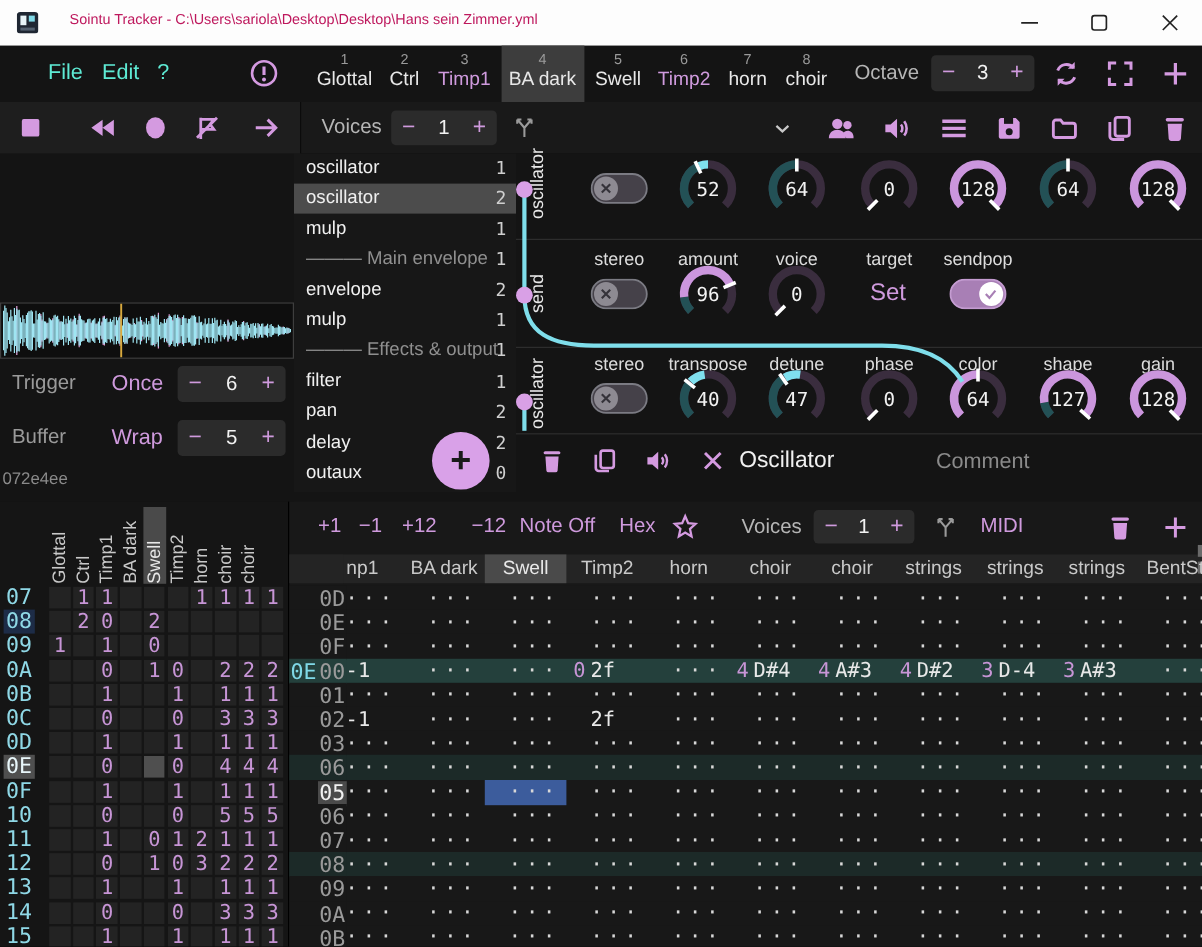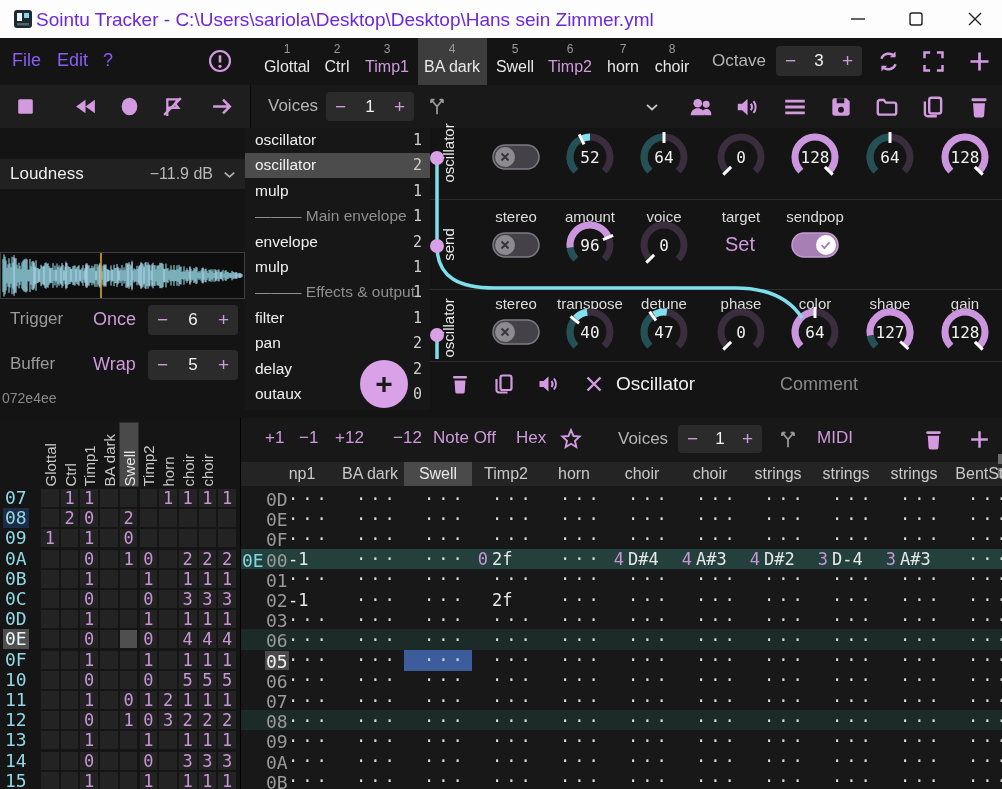--- a/index.html
+++ b/index.html
@@ -1,27 +1,27 @@
 <!DOCTYPE html>
 <html><head>
 <meta charset="utf-8">
 <style>
   html,body{margin:0;padding:0;background:#000;}
   #app{position:relative;width:1002px;height:789px;background:#141414;overflow:hidden;
        font-family:"Liberation Sans",sans-serif;-webkit-font-smoothing:antialiased;}
   .abs{position:absolute;}
   
   #titlebar{position:absolute;left:0;top:0;width:1002px;height:38px;background:#fdfdfd;border-bottom:1px solid #d8d8d8;}
-  #titlebar .title{position:absolute;left:36px;top:9px;font-size:19px;color:#6d28d9;white-space:nowrap;}
+  #titlebar .title{position:absolute;left:58px;top:9px;font-size:12px;color:#be185d;white-space:nowrap;}
   .winbtn{position:absolute;top:0;width:46px;height:38px;display:flex;align-items:center;justify-content:center;color:#222;}
   
   #toolbar1{position:absolute;left:0;top:38px;width:1002px;height:47px;background:#141414;}
   #toolbar2{position:absolute;left:0;top:85px;width:1002px;height:43px;background:#191919;border-bottom:1px solid #0b0b0b;}
   #toolbar2 .leftsec{position:absolute;left:0;top:0;width:250px;height:43px;background:#1e1e1e;border-right:1px solid #0b0b0b;}
-  .menuitem{position:absolute;top:12px;font-size:18px;color:#8b5cf6;}
+  .menuitem{position:absolute;top:12px;font-size:18px;color:#5eead4;margin-left:28px;}
   .tracktab{position:absolute;top:0;height:47px;text-align:center;}
   .tracktab .tnum{font-size:12px;color:#9a9a9a;margin-top:4px;}
   .tracktab .tname{font-size:16px;color:#e8e8e8;margin-top:2px;white-space:nowrap;}
   .tracktab.accent .tname{color:#cf9add;}
   .tracktab.selected{background:#3d3d3d;}
   .stepper{position:absolute;background:#2b2b2b;border-radius:4px;display:flex;align-items:center;justify-content:space-between;}
   .stepper .sbtn{color:#cf9add;font-size:19px;padding:0 9px;}
   .stepper .sval{color:#f2f2f2;font-size:17px;}
   .glabel{color:#b5b5b5;font-size:17px;}
   .picon{color:#d49ae0;display:inline-flex;align-items:center;justify-content:center;}
@@ -546,29 +546,20 @@
           <line x1="236" y1="19.537751522065456" x2="236" y2="25.462248477934544" stroke="#9fe5f2" stroke-width="1"></line>
           <line x1="237" y1="20.56357536911717" x2="237" y2="24.43642463088283" stroke="#9fe5f2" stroke-width="1"></line>
           <line x1="238" y1="19.951217167477395" x2="238" y2="25.048782832522605" stroke="#9fe5f2" stroke-width="1"></line>
           <line x1="239" y1="20.344322233339444" x2="239" y2="24.655677766660556" stroke="#9fe5f2" stroke-width="1"></line>
           <line x1="240" y1="20.50797294518042" x2="240" y2="24.49202705481958" stroke="#9fe5f2" stroke-width="1"></line>
           <line x1="241" y1="21.096121107388154" x2="241" y2="23.903878892611846" stroke="#9fe5f2" stroke-width="1"></line>
           <line x1="100" y1="0" x2="100" y2="45" stroke="#d8a93e" stroke-width="1.6"></line>
         </svg>
     </div>
     <div id="version">072e4ee</div>
-      <div class="srow" style="top: 31px;">
-        <div class="sl">Loudness</div>
-        <div class="sv">−11.9 dB</div>
-        <div class="chev"><span class="gicon" style="color: rgb(176, 176, 176);">
-            <svg width="19" height="19" viewBox="0 0 24 24">
-              <path d="M6,9.5 L12,15 L18,9.5" fill="none" stroke="currentColor" stroke-width="2.2"></path>
-            </svg>
-          </span></div>
-      </div>
       <div class="ctlrow" style="top: 175px;">
         <div class="cl">Trigger</div>
         <div class="cm">Once</div>
         <div class="stepper" style="position: absolute; left: 148px; top: 2px; width: 90px; height: 30px;">
           <div class="sbtn">−</div>
           <div class="sval">6</div>
           <div class="sbtn">+</div>
         </div>
       </div>
       <div class="ctlrow" style="top: 220px;">

